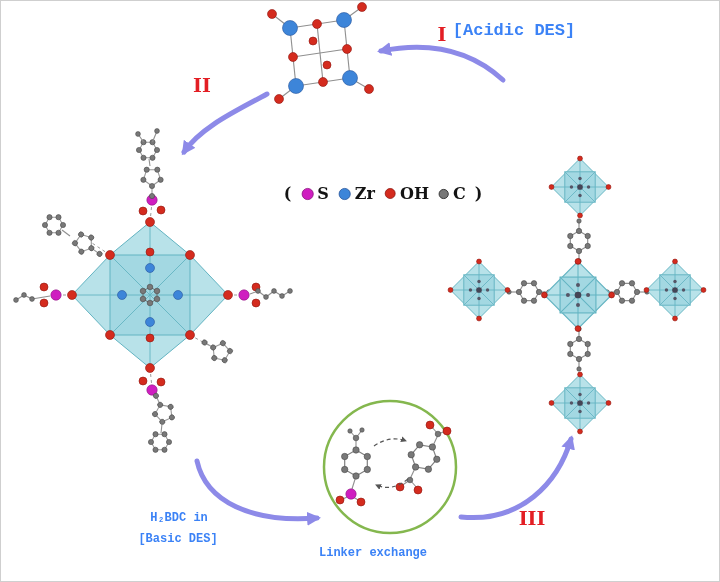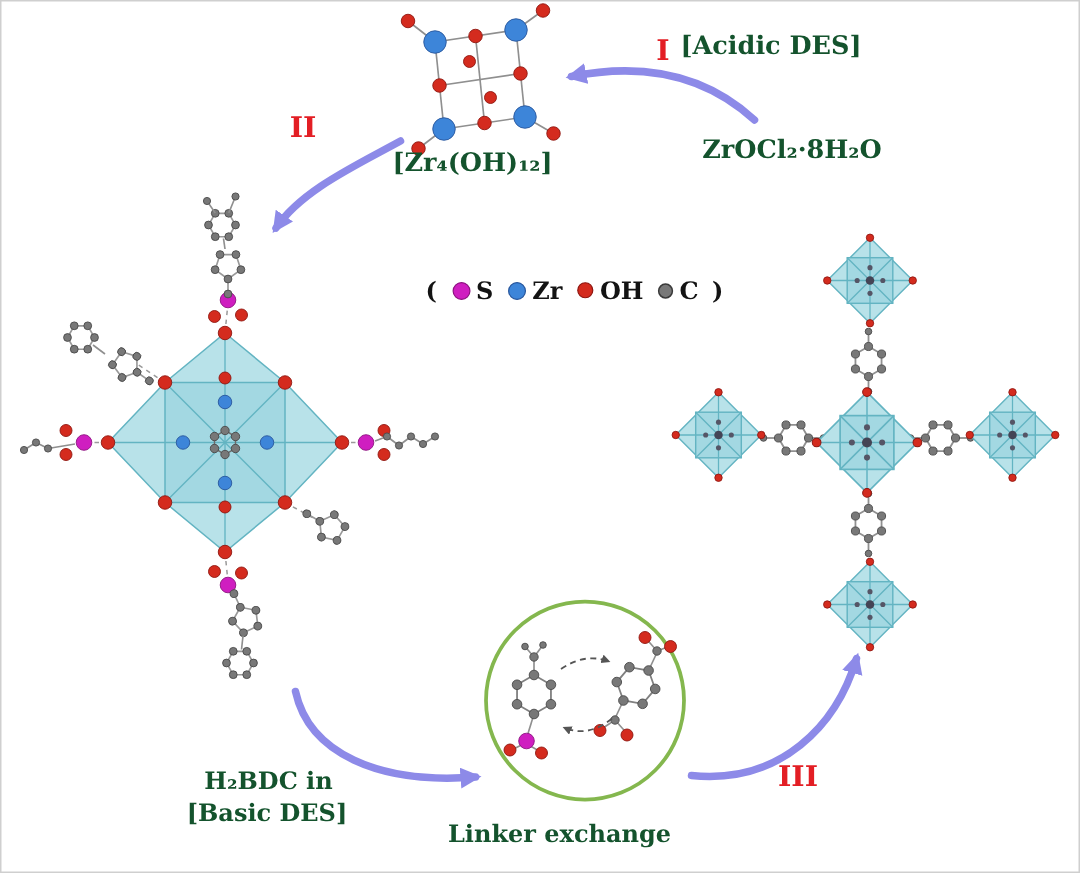--- a/index.html
+++ b/index.html
@@ -5,23 +5,23 @@
   * { margin:0; padding:0; box-sizing:border-box; }
   body { background:#ffffff; }
   .canvas {
     position:relative; width:720px; height:582px; background:#ffffff;
     overflow:hidden; box-shadow: inset 0 0 0 1px #cfcfcf;
     font-family:"DejaVu Serif","Liberation Serif",serif;
   }
   svg.scene { position:absolute; left:0; top:0; }
   .lbl {
     position:absolute; transform:translateX(-50%);
-    font-weight:bold; font-size:17px; color:#14532d; white-space:nowrap;
+    font-weight:bold; font-size:17px; color:#3b82f6; white-space:nowrap;font-family:Liberation Mono, monospace;
   }
-  .lbl.small { font-size:16px; }
+  .lbl.small { font-size:12px; }
   .roman {
     position:absolute; transform:translateX(-50%);
     font-weight:bold; font-size:19px; color:#e31e24; white-space:nowrap;
   }
   .legend {
     position:absolute; left:383px; top:184px; transform:translateX(-50%);
     display:flex; align-items:center; gap:9px;
     font-weight:bold; font-size:16px; color:#131313;
   }
   .lg-item { display:inline-flex; align-items:center; gap:3px; }
@@ -297,22 +297,20 @@
           <circle cx="418" cy="490" r="4" class="odot"></circle>
       </g>
 
       <path class="dashArrow" d="M374,446 Q390,435 406,441" marker-end="url(#ahs)"></path>
       <path class="dashArrow" d="M408,479 Q392,492 376,485" marker-end="url(#ahs)"></path>
     </g>
   </svg>
 
   <div class="roman" style="left:442px; top:23px">I</div>
   <div class="lbl" style="left:514px; top:21px">[Acidic DES]</div>
-  <div class="lbl" style="left:528px; top:90px">ZrOCl₂·8H₂O</div>
-  <div class="lbl" style="left:315px; top:99px">[Zr₄(OH)₁₂]</div>
   <div class="roman" style="left:202px; top:74px">II</div>
 
   <div class="legend">
     <span>(</span>
     <span class="lg-item">
       <svg width="14" height="14">
         <circle cx="7" cy="7" r="5.6" stroke="#8d1480" stroke-width="0.8" fill="#cf1ec0"></circle>
       </svg>
       <span>S</span>
     </span>

